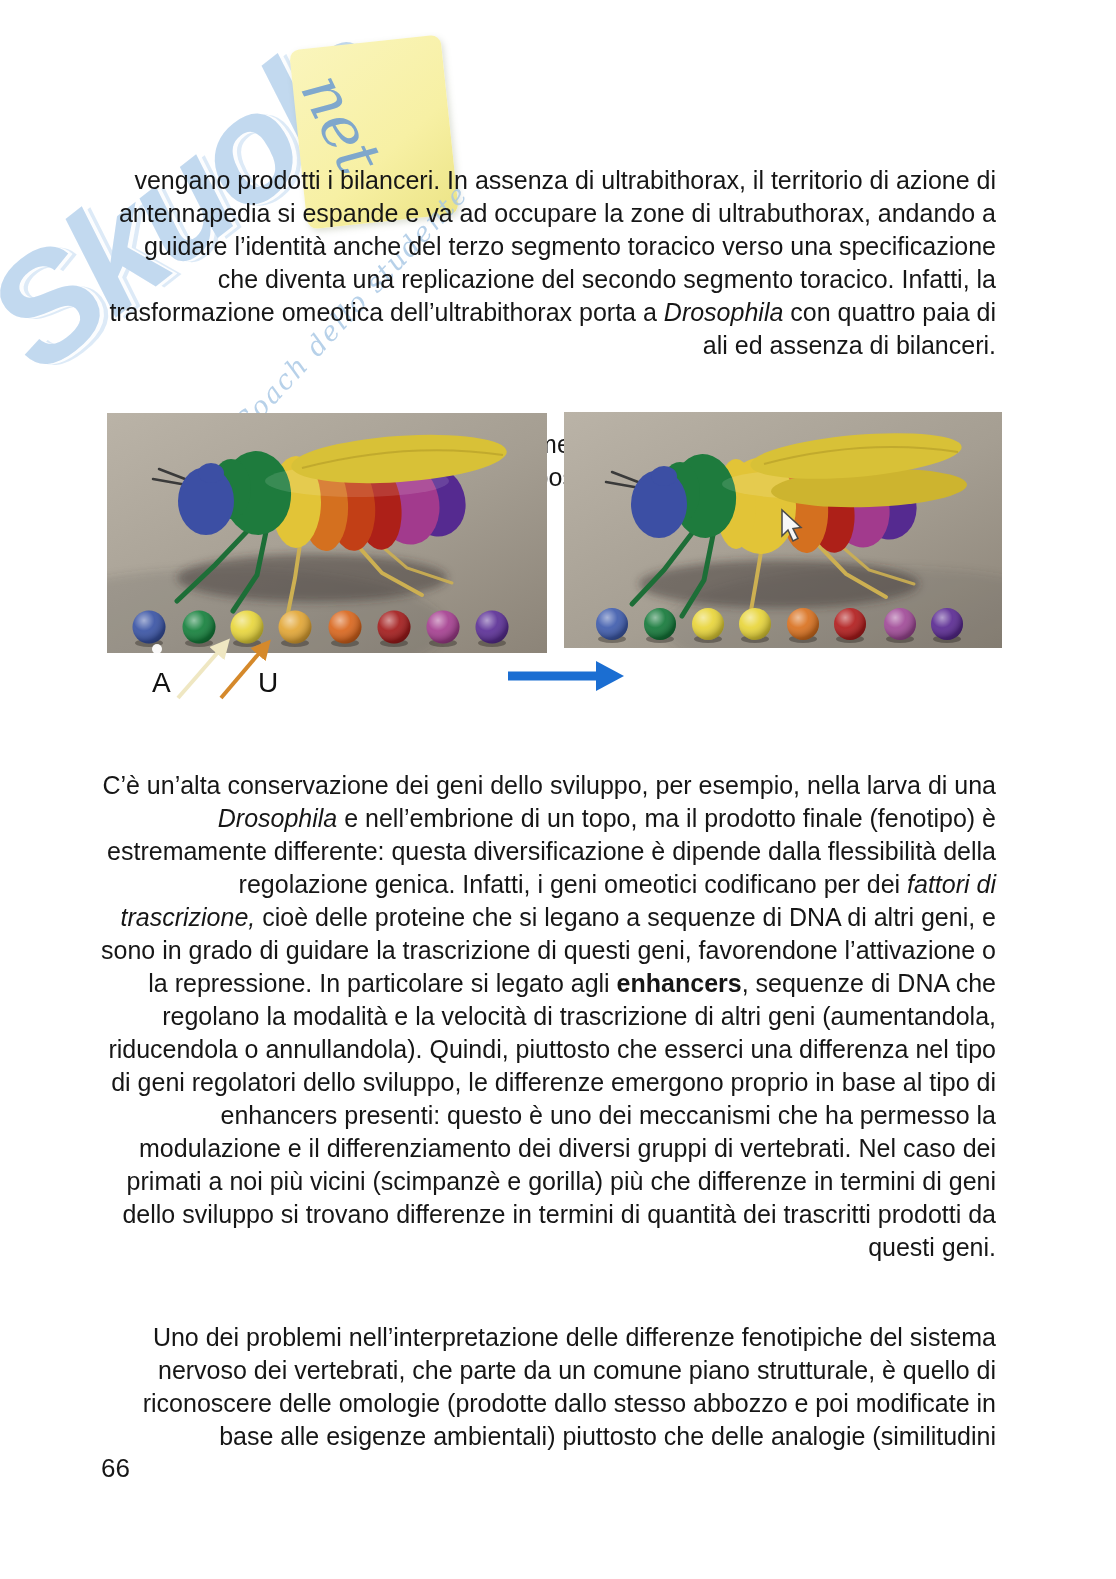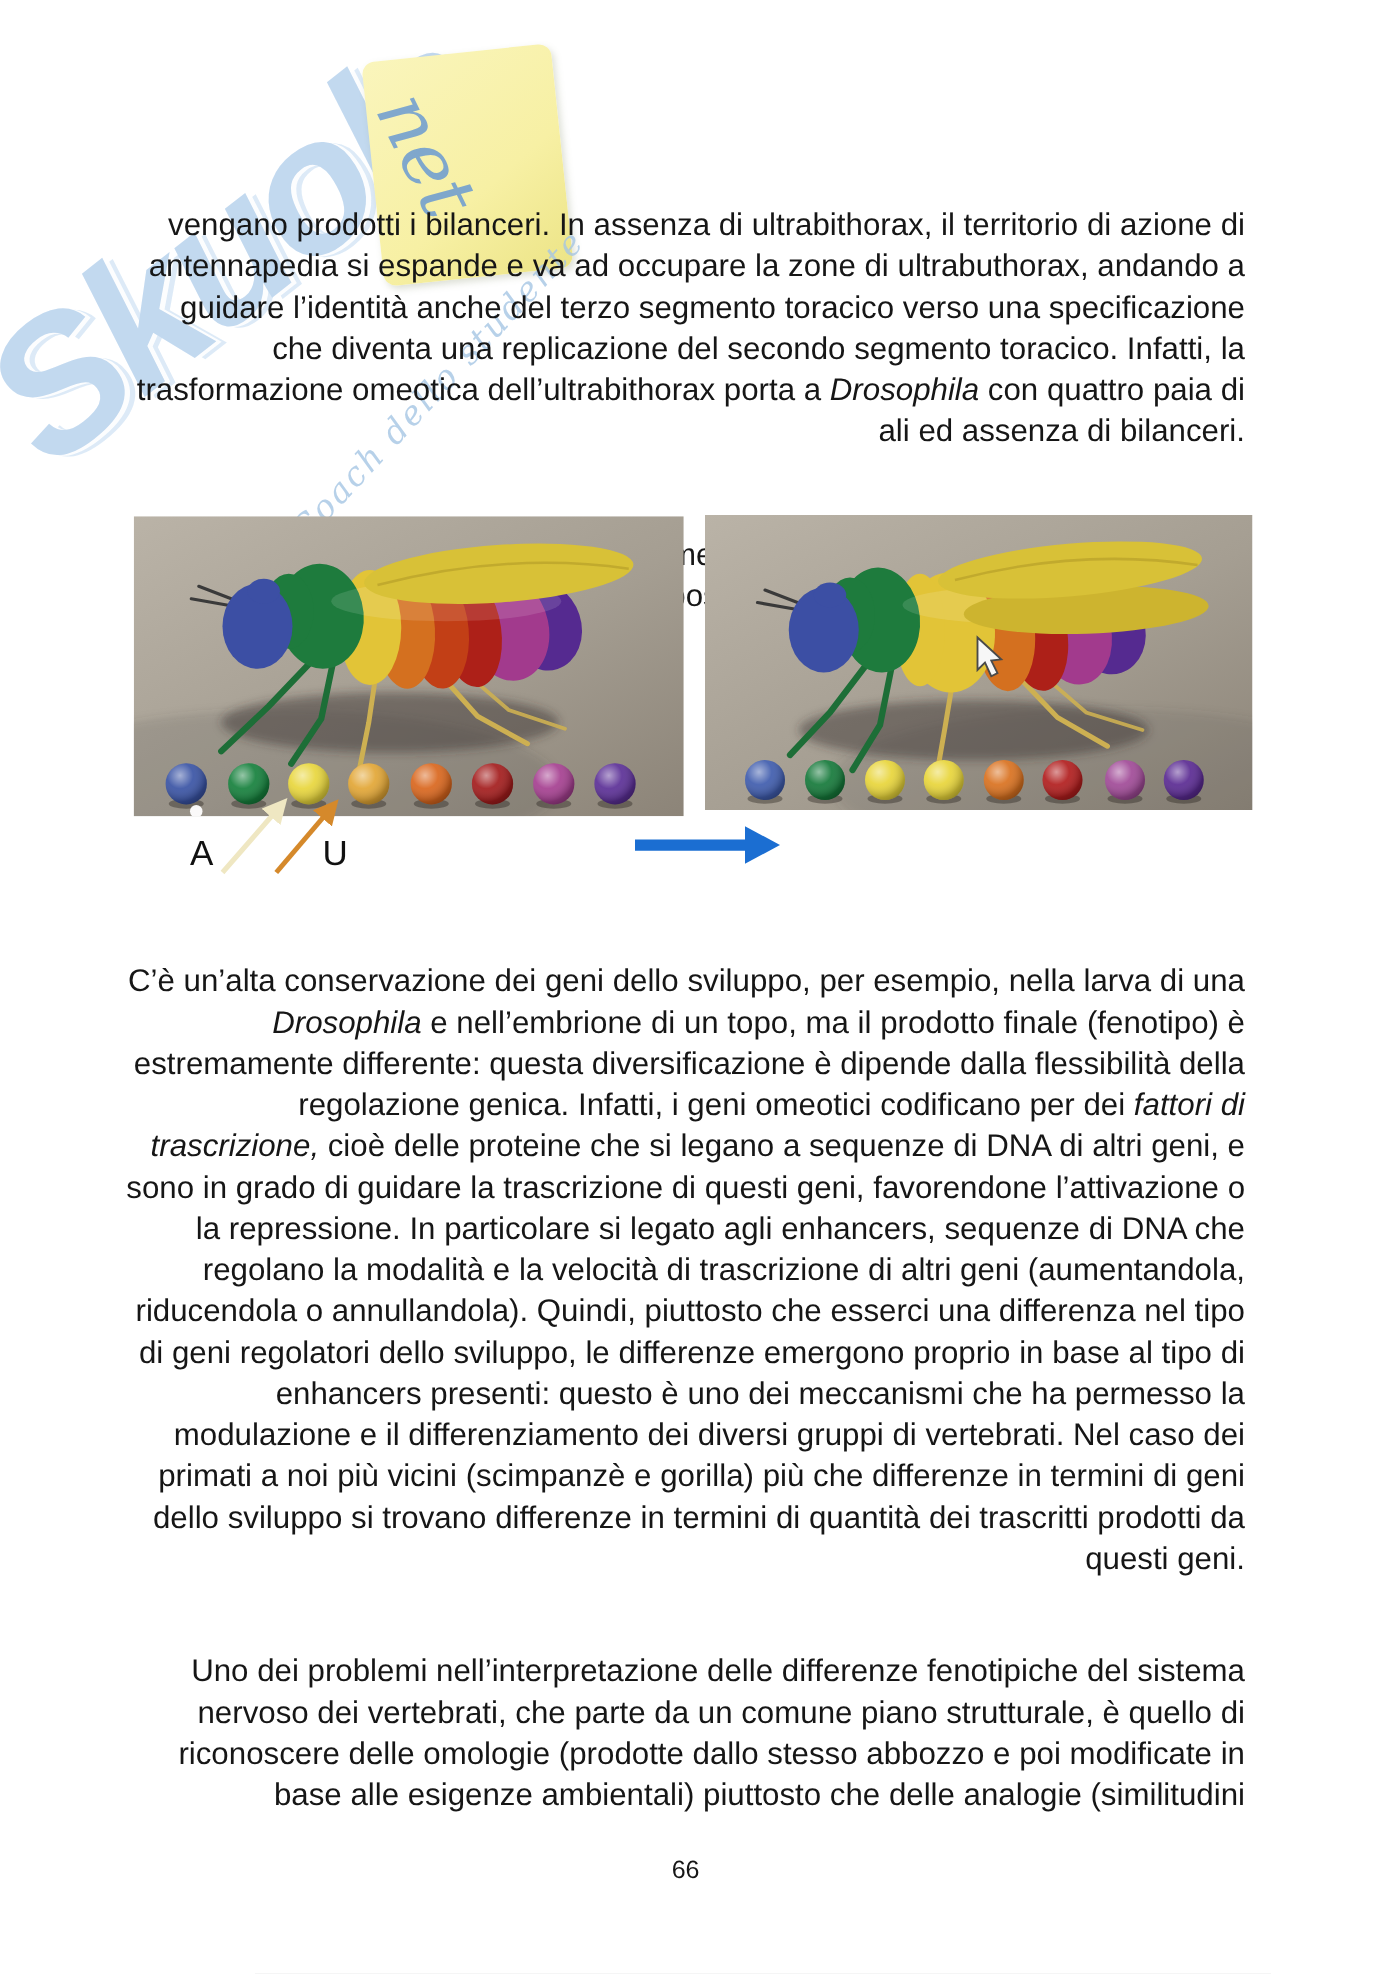--- a/index.html
+++ b/index.html
@@ -34,28 +34,28 @@
     font-size:27px; letter-spacing:2px; white-space:nowrap;
     transform:rotate(-47deg); transform-origin:left bottom;
     opacity:0.8;
   }
   
   .para {
     position:absolute; left:101px; width:895px; z-index:1;
     font-size:25px; line-height:33px; text-align:right;
   }
   .para i { font-style:italic; }
-  .para b { font-weight:normal; }
+  .para b { font-weight:bold; }
   #p1  { top:139px; }
   #p1b { top:403px; }
   #p2  { top:744px; }
   #p3  { top:1296px; }
   .pagenum {
     position:absolute; left:101px; top:1453px; width:895px;
-    text-align:center; font-size:20px; z-index:1;margin-top:32px;
+    text-align:left; font-size:26px; z-index:1;
   }
   
   .panel { position:absolute; z-index:2; }
   #panel-left  { left:107px; top:413px; width:440px; height:240px; }
   #panel-right { left:564px; top:412px; width:438px; height:236px; }
   #fig-notes   { position:absolute; left:100px; top:600px; width:600px; height:120px; z-index:3; }
 </style>
 </head>
 <body>
 

